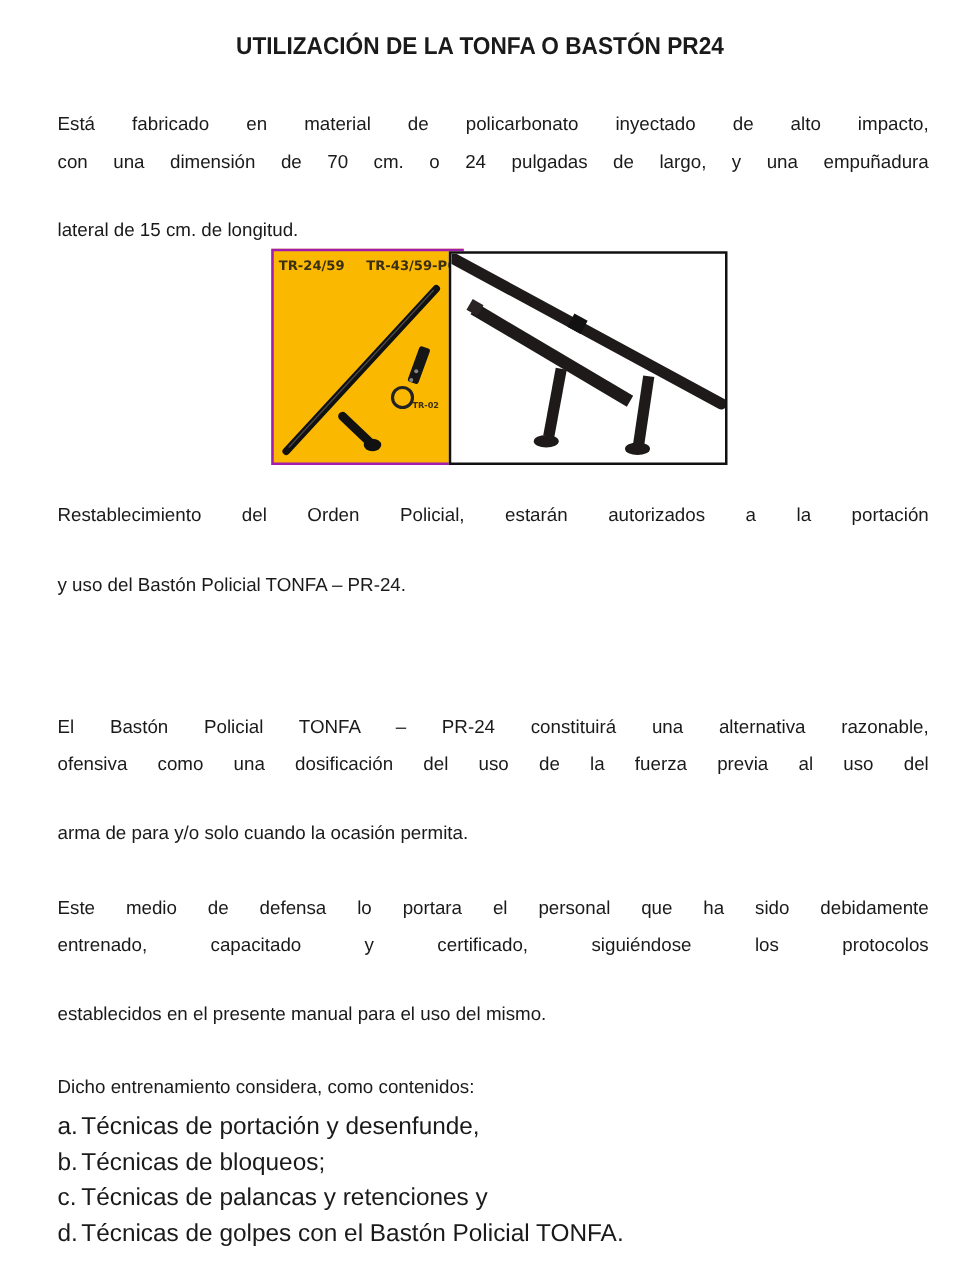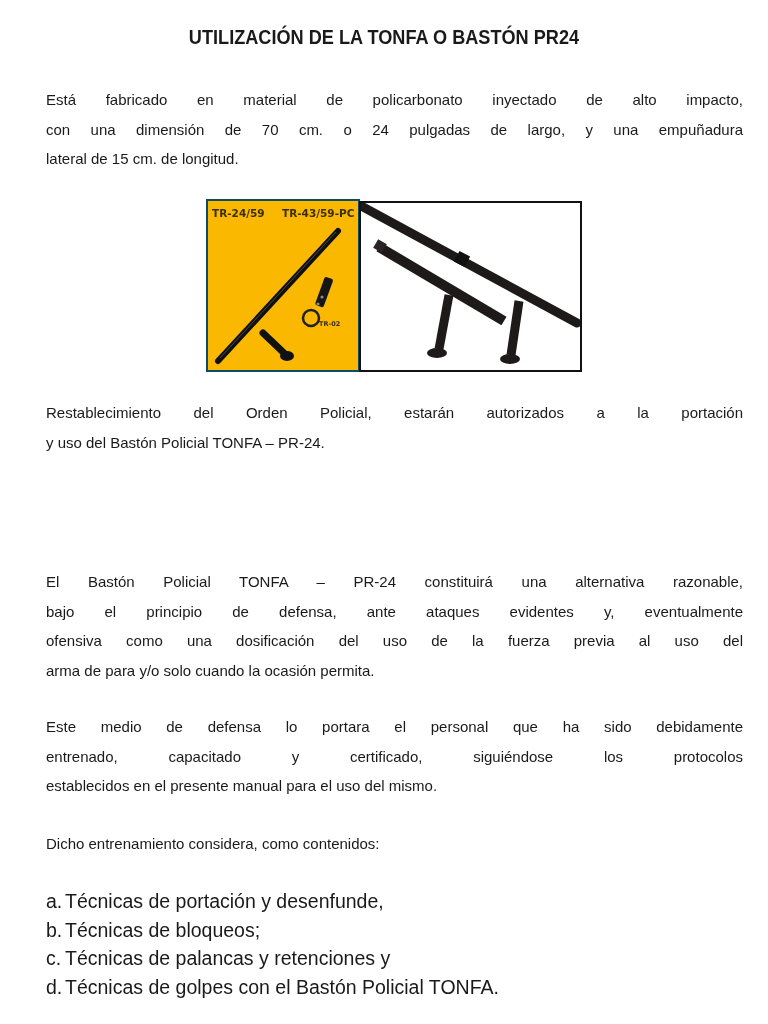--- a/index.html
+++ b/index.html
@@ -31,42 +31,43 @@
       position: absolute;
       left: 46px;
       width: 697px;
       font-size: 15px;
       line-height: 29.5px;
       text-align: justify;
       margin: 0;
     }
     .para .last {
       text-align-last: left;
+      margin-top: 26px;
     }
     .p1 { top: 85px; }
     .p2 { top: 398px; }
     .p3 { top: 567px; }
     .p4 { top: 712px; }
     .p5 { top: 829px; }
 
     .figure {
       position: absolute;
       top: 199px;
       left: 206px;
       width: 376px;
       height: 172px;
     }
     .panel-yellow {
       position: absolute;
-      left: 0;
+      left: 11px;
       top: 0;
       width: 150px;
       height: 169px;
       background: #fbb800;
-      border: 2px solid #0c4a6e;
+      border: 2px solid #a21caf;
       box-sizing: content-box;
       overflow: hidden;
     }
     .panel-white {
       position: absolute;
       left: 153px;
       top: 2px;
       width: 219px;
       height: 167px;
       background: #ffffff;
@@ -154,21 +155,20 @@
     </div>
   </div>
 
   <p class="para p2">
     <span>Restablecimiento del Orden Policial, estarán autorizados a la portación</span>
     <span class="last">y uso del Bastón Policial TONFA – PR-24.</span>
   </p>
 
   <p class="para p3">
     <span>El Bastón Policial TONFA – PR-24 constituirá una alternativa razonable,</span>
-    <span>bajo el principio de defensa, ante ataques evidentes y, eventualmente</span>
     <span>ofensiva como una dosificación del uso de la fuerza previa al uso del</span>
     <span class="last">arma de para y/o solo cuando la ocasión permita.</span>
   </p>
 
   <p class="para p4">
     <span>Este medio de defensa lo portara el personal que ha sido debidamente</span>
     <span>entrenado, capacitado y certificado, siguiéndose los protocolos</span>
     <span class="last">establecidos en el presente manual para el uso del mismo.</span>
   </p>
 

